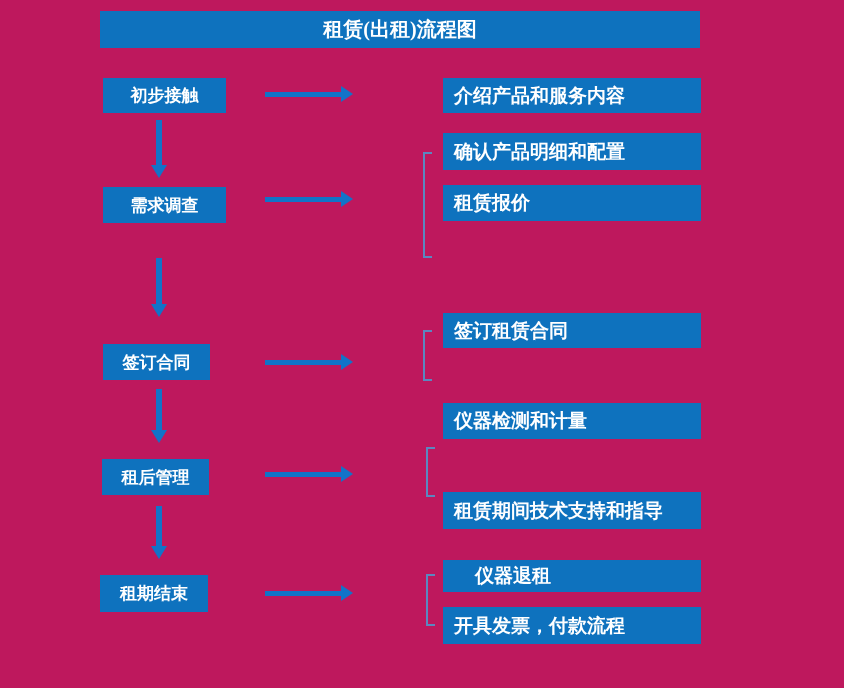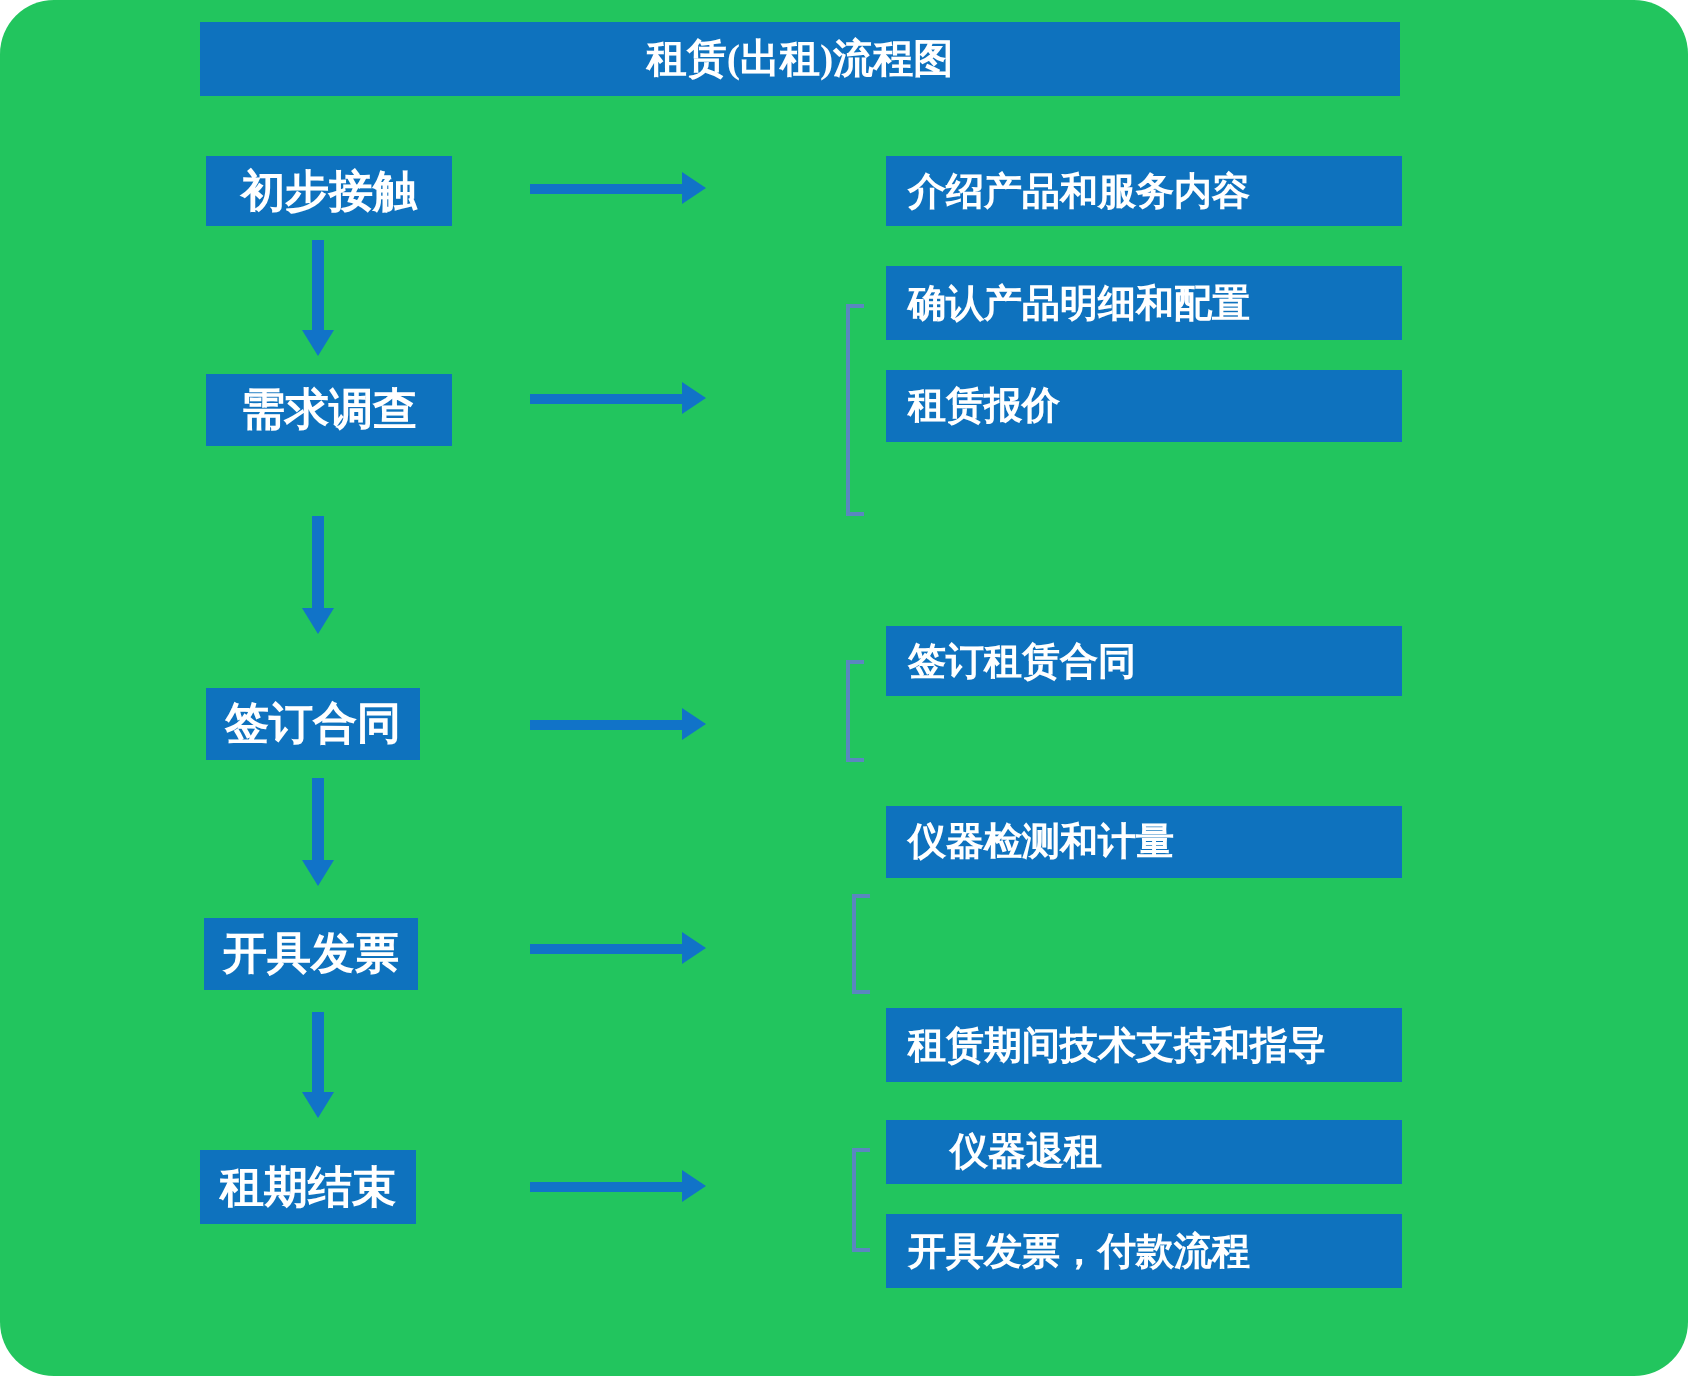--- a/index.html
+++ b/index.html
@@ -4,40 +4,39 @@
 <style>
   :root{
     --blue:#0e72be;
     --arrow:#1173c8;
     --bracket:#5b87c0;
   }
   html,body{margin:0;padding:0;background:#ffffff;}
   .canvas{
     position:relative;
     width:844px;height:688px;
-    background:#22c55e;
+    background:#be185d;
     font-family:"Liberation Serif","DejaVu Serif",serif;
     overflow:hidden;
-    border-radius:27px;
   }
   .title-banner{
     position:absolute;left:100px;top:11px;width:600px;height:37px;
     background:var(--blue);
     color:#ffffff;font-weight:bold;font-size:20px;
     display:flex;align-items:center;justify-content:center;
   }
   .box{
     position:absolute;
     background:var(--blue);
     color:#ffffff;font-weight:bold;
     display:flex;align-items:center;
     box-sizing:border-box;
   }
   .box-left{
-    font-size:22px;
+    font-size:17px;
     justify-content:center;
     text-align:right;
   }
   .box-right{
     left:443px;width:258px;
     font-size:19px;
     padding-left:11px;
     justify-content:flex-start;
   }
   
@@ -70,21 +69,21 @@
 </head>
 <body>
 
 <div class="canvas">
 
   <div class="title-banner">租赁(出租)流程图</div>
 
   <div class="box box-left" style="left:103px;top:78px;width:123px;height:35px;">初步接触</div>
   <div class="box box-left" style="left:103px;top:344px;width:107px;height:36px;">签订合同</div>
   <div class="box box-left" style="left:103px;top:187px;width:123px;height:36px;">需求调查</div>
-  <div class="box box-left" style="left:102px;top:459px;width:107px;height:36px;">开具发票</div>
+  <div class="box box-left" style="left:102px;top:459px;width:107px;height:36px;">租后管理</div>
   <div class="box box-left" style="left:100px;top:575px;width:108px;height:37px;">租期结束</div>
 
   <div class="arrow-down" style="left:151px;top:120px;height:58px;">
     <div class="stem"></div>
     <div class="head"></div>
   </div>
   <div class="arrow-down" style="left:151px;top:258px;height:59px;">
     <div class="stem"></div>
     <div class="head"></div>
   </div>
@@ -121,17 +120,17 @@
   <div class="bracket" style="left:423px;top:152px;height:106px;"></div>
   <div class="bracket" style="left:423px;top:330px;height:51px;"></div>
   <div class="bracket" style="left:426px;top:447px;height:50px;"></div>
   <div class="bracket" style="left:426px;top:574px;height:52px;"></div>
 
   <div class="box box-right" style="top:78px;height:35px;">介绍产品和服务内容</div>
   <div class="box box-right" style="top:133px;height:37px;">确认产品明细和配置</div>
   <div class="box box-right" style="top:185px;height:36px;">租赁报价</div>
   <div class="box box-right" style="top:313px;height:35px;">签订租赁合同</div>
   <div class="box box-right" style="top:363px;height:36px;margin-top:40px;">仪器检测和计量</div>
-  <div class="box box-right" style="top:504px;height:37px;">租赁期间技术支持和指导</div>
+  <div class="box box-right" style="top:492px;height:37px;">租赁期间技术支持和指导</div>
   <div class="box box-right" style="top:560px;height:32px;padding-left:32px;">仪器退租</div>
   <div class="box box-right" style="top:607px;height:37px;">开具发票，付款流程</div>
 
 </div>
 
 </body></html>

